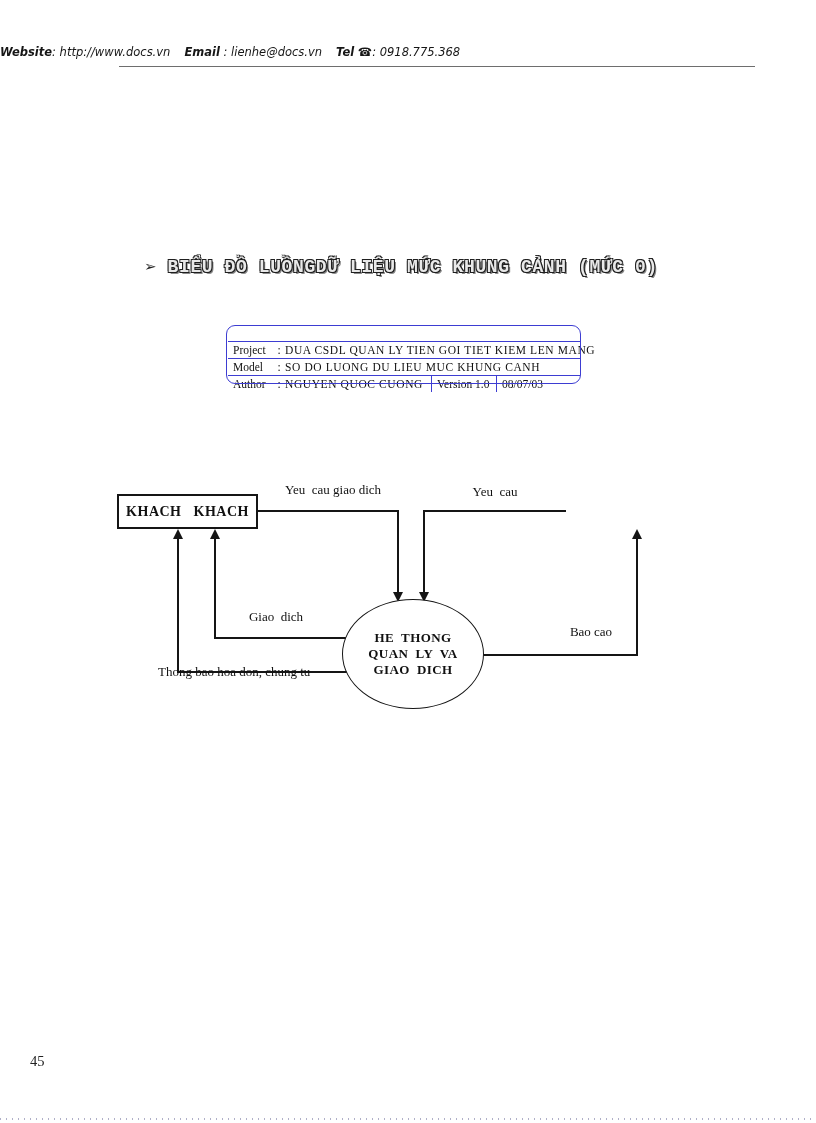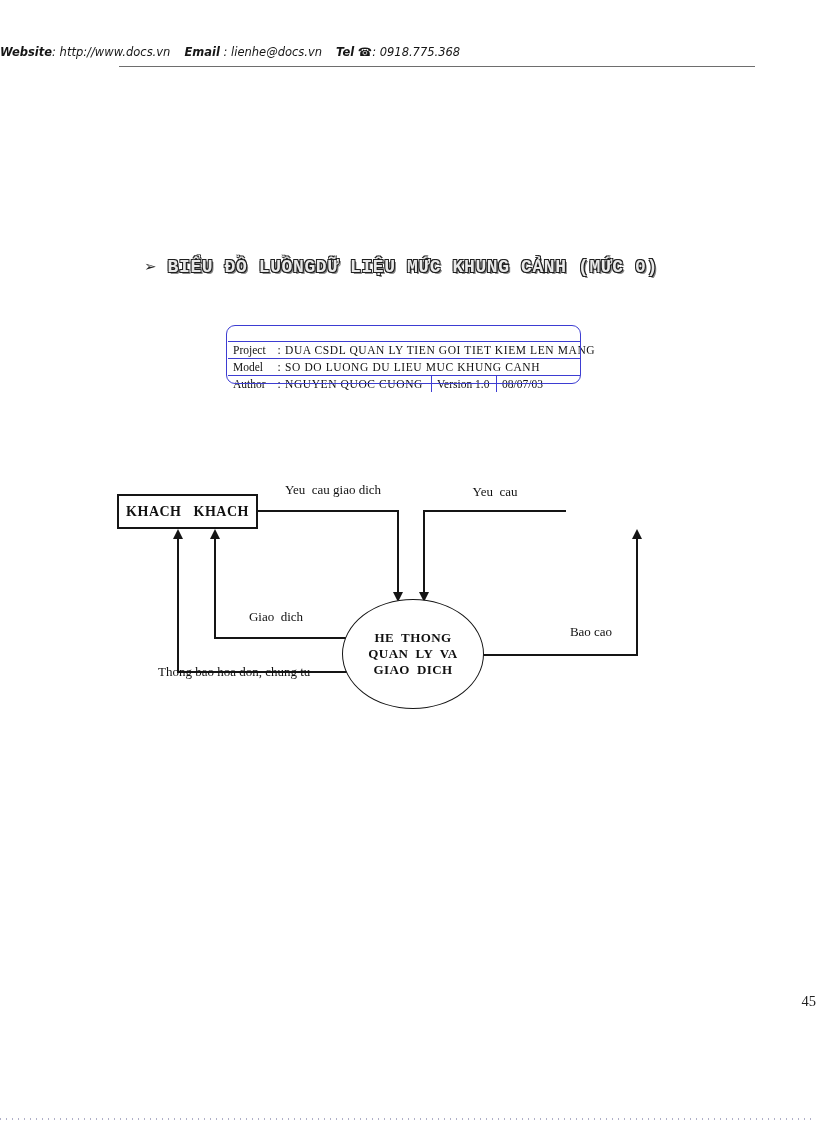--- a/index.html
+++ b/index.html
@@ -61,21 +61,21 @@
     border-top:10px solid #151515;
   }
   .arrow-up{
     position:absolute;width:0;height:0;z-index:1;
     border-left:5px solid transparent;border-right:5px solid transparent;
     border-bottom:10px solid #151515;
   }
   .flbl{position:absolute;font-size:13px;color:#111;white-space:pre;z-index:2;}
   .flbl.ctr{text-align:center;}
   
-  .pageno{position:absolute;left:30px;right:0;top:993px;text-align:right;font-size:14.5px;color:#222;}
+  .pageno{position:absolute;left:30px;right:0;top:1053px;text-align:left;font-size:14.5px;color:#222;}
   .dots{
     position:absolute;left:0;top:1118px;width:816px;height:2px;
     background-image:repeating-linear-gradient(to right,rgba(110,110,155,0.55) 0 1.5px,transparent 1.5px 6px);
   }
 </style>
 </head>
 <body>
 
 <div id="page">
 

